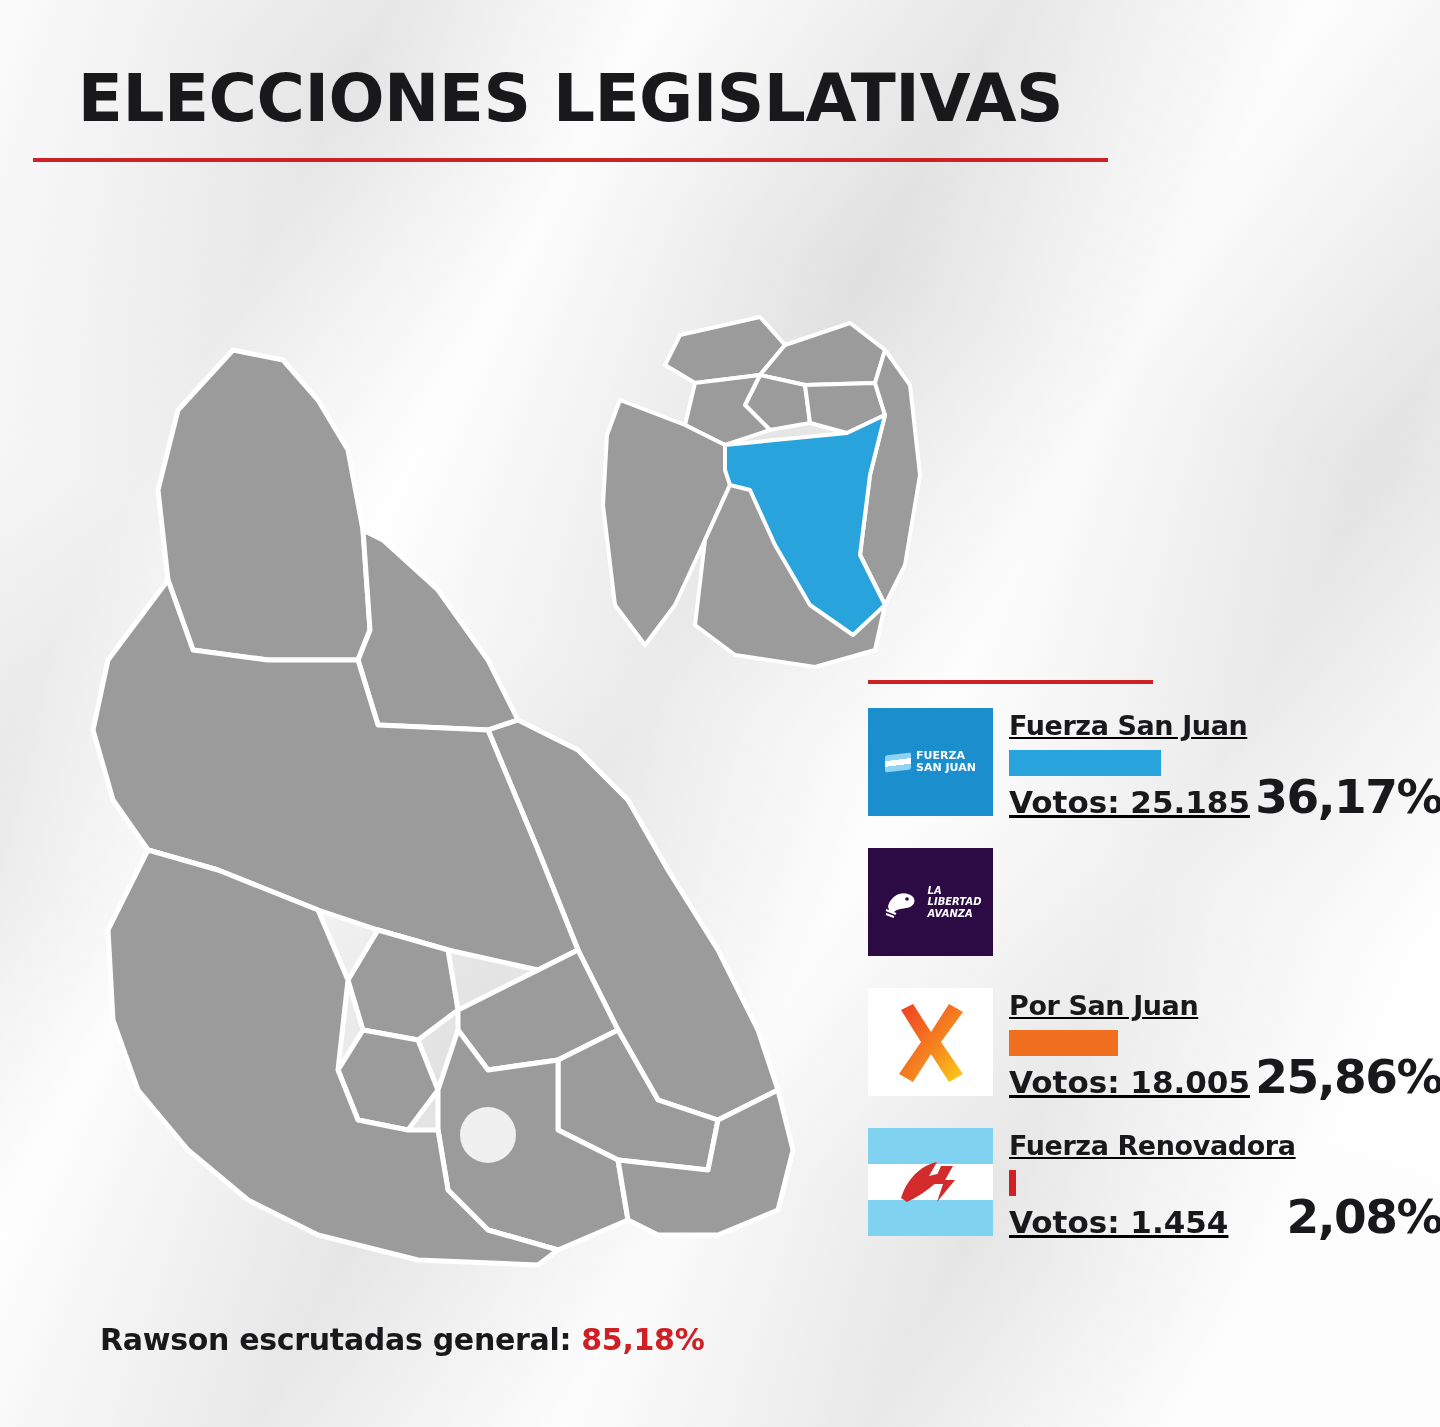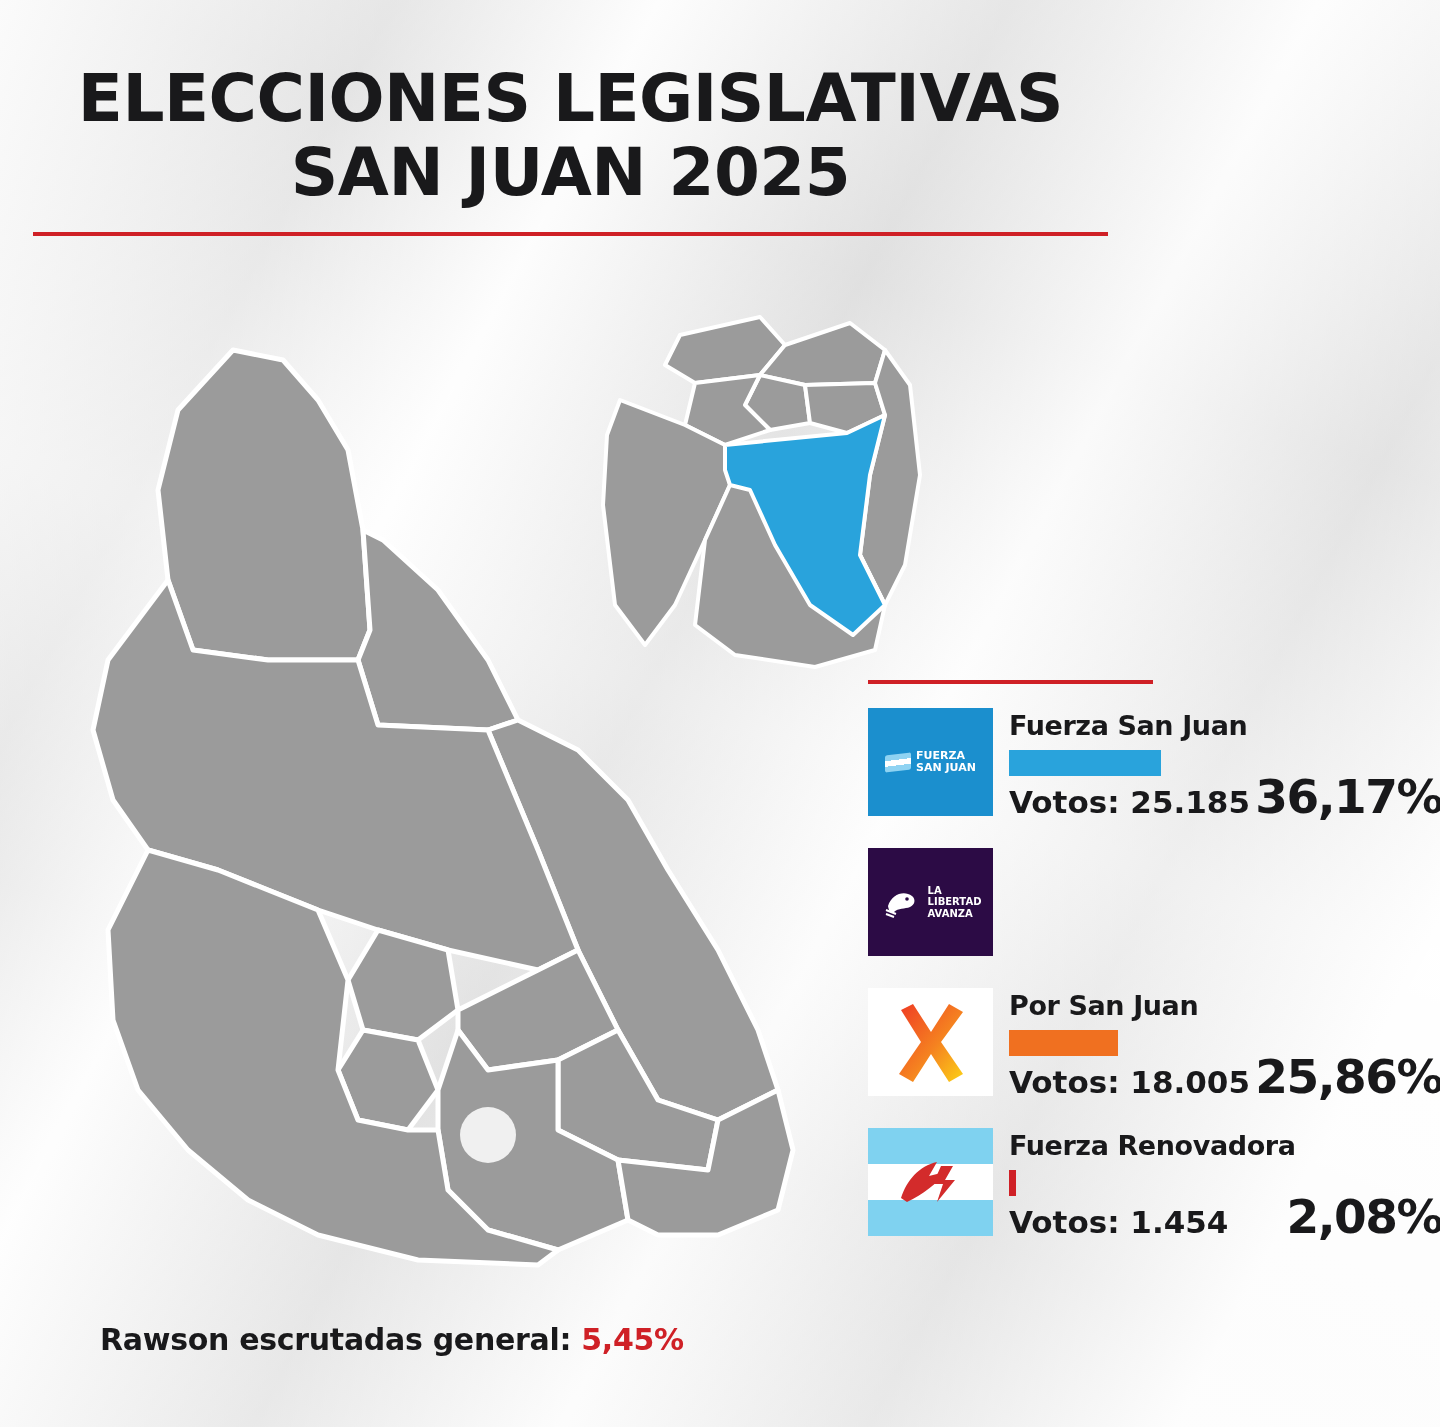--- a/index.html
+++ b/index.html
@@ -106,20 +106,21 @@
     display: flex;
     align-items: center;
     justify-content: center;
     overflow: hidden;
     position: relative;
   }
   .party-info {
     flex: 1 1 auto;
     position: relative;
     padding-top: 2px;
+    text-decoration: underline;
   }
   .party-name {
     font-size: 27px;
     font-weight: 700;
     color: #19191b;
     font-family: "DejaVu Sans", sans-serif;
     letter-spacing: -0.4px;
     white-space: nowrap;
   }
   .bar-track {
@@ -177,21 +178,21 @@
     border-radius: 2px;
     transform: skewY(-7deg);
   }
   .logo-fsj .fsj-text {
     color: #fff; font-size: 11px; font-weight: 800; line-height: 1.1;
     font-family: "DejaVu Sans", sans-serif;
   }
   .logo-lla {
     background: #2c0b45;
     width: 125px; height: 112px;
-    display: flex; align-items: center; justify-content: center; gap: 4px;
+    display: flex; align-items: center; justify-content: center; gap: 4px; font-style: italic;
   }
   .logo-lla .lla-text {
     color: #fff; font-size: 10px; font-weight: 800; line-height: 1.15;
     font-family: "DejaVu Sans", sans-serif;
   }
   .logo-psj {
     background: #ffffff;
     width: 125px; height: 108px;
     display: flex; align-items: center; justify-content: center;
   }
@@ -206,21 +207,20 @@
   }
 </style>
 </head>
 <body>
 
 <div class="bg-texture"></div>
 
 <div class="header">
   <h1>
     <span class="title-line-1">ELECCIONES LEGISLATIVAS</span>
-    <span class="title-line-2">SAN JUAN 2025</span>
   </h1>
   <div class="title-rule"></div>
 </div>
 
 <div class="province-map">
   <svg viewBox="0 0 830 950" xmlns="http://www.w3.org/2000/svg">
     <g fill="#9b9b9b" stroke="#ffffff" stroke-width="5" stroke-linejoin="round">
 
       <path d="M215,20 L265,30 L300,70 L330,120 L345,200 L352,300 L340,330 L250,330 L175,320 L150,250 L140,160 L160,80 Z"></path>
 
@@ -350,14 +350,14 @@
         <div class="bar-fill" id="bar3" style="background: rgb(207, 32, 38); width: 2%;"></div>
       </div>
       <div class="party-votes">Votos: 1.454</div>
       <div class="party-pct">2,08%</div>
     </div>
   </div>
 </div>
 
 <div class="footer">
   <span>Rawson escrutadas general:</span>
-  <span class="pct">5,45%</span>
+  <span class="pct">85,18%</span>
 </div>
 
 </body></html>

